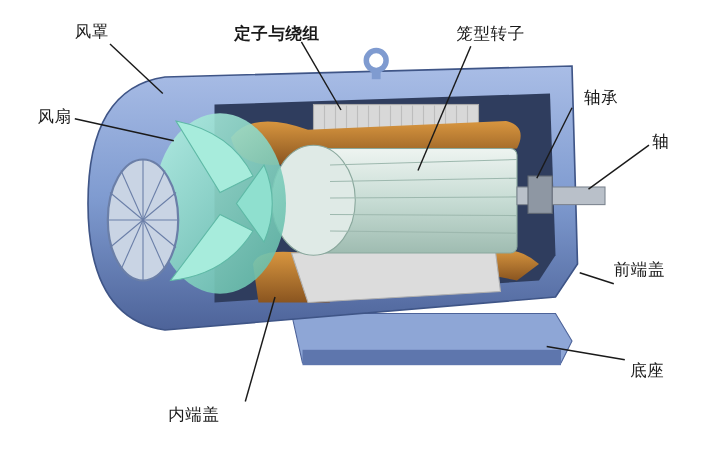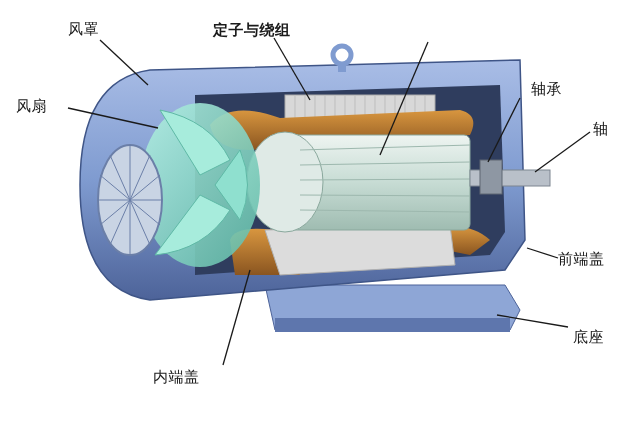--- a/index.html
+++ b/index.html
@@ -119,20 +119,21 @@
     <line x1="428" y1="42" x2="380" y2="155"></line>
     <line x1="520" y1="98" x2="488" y2="162"></line>
     <line x1="590" y1="132" x2="535" y2="172"></line>
     <line x1="527" y1="248" x2="558" y2="258"></line>
     <line x1="497" y1="315" x2="568" y2="327"></line>
     <line x1="223" y1="365" x2="250" y2="270"></line>
   </g>
 </svg>
 
 <div class="label" style="left:68px; top:20px;">风罩</div>
-<div class="label" style="left:16px; top:97px;">风扇</div>
+<div class="label" style="left:34px; top:97px;">风扇</div>
 <div class="label" style="left:213px; top:21px;font-weight:bold;">定子与绕组</div>
+<div class="label" style="left:415px; top:21px;">笼型转子</div>
 <div class="label" style="left:515px; top:80px;margin-left:16px;">轴承</div>
 <div class="label" style="left:593px; top:120px;">轴</div>
-<div class="label" style="left:558px; top:250px;">前端盖</div>
+<div class="label" style="left:558px; top:236px;">前端盖</div>
 <div class="label" style="left:573px; top:328px;">底座</div>
 <div class="label" style="left:153px; top:368px;">内端盖</div>
 </div>
 
 </body></html>

